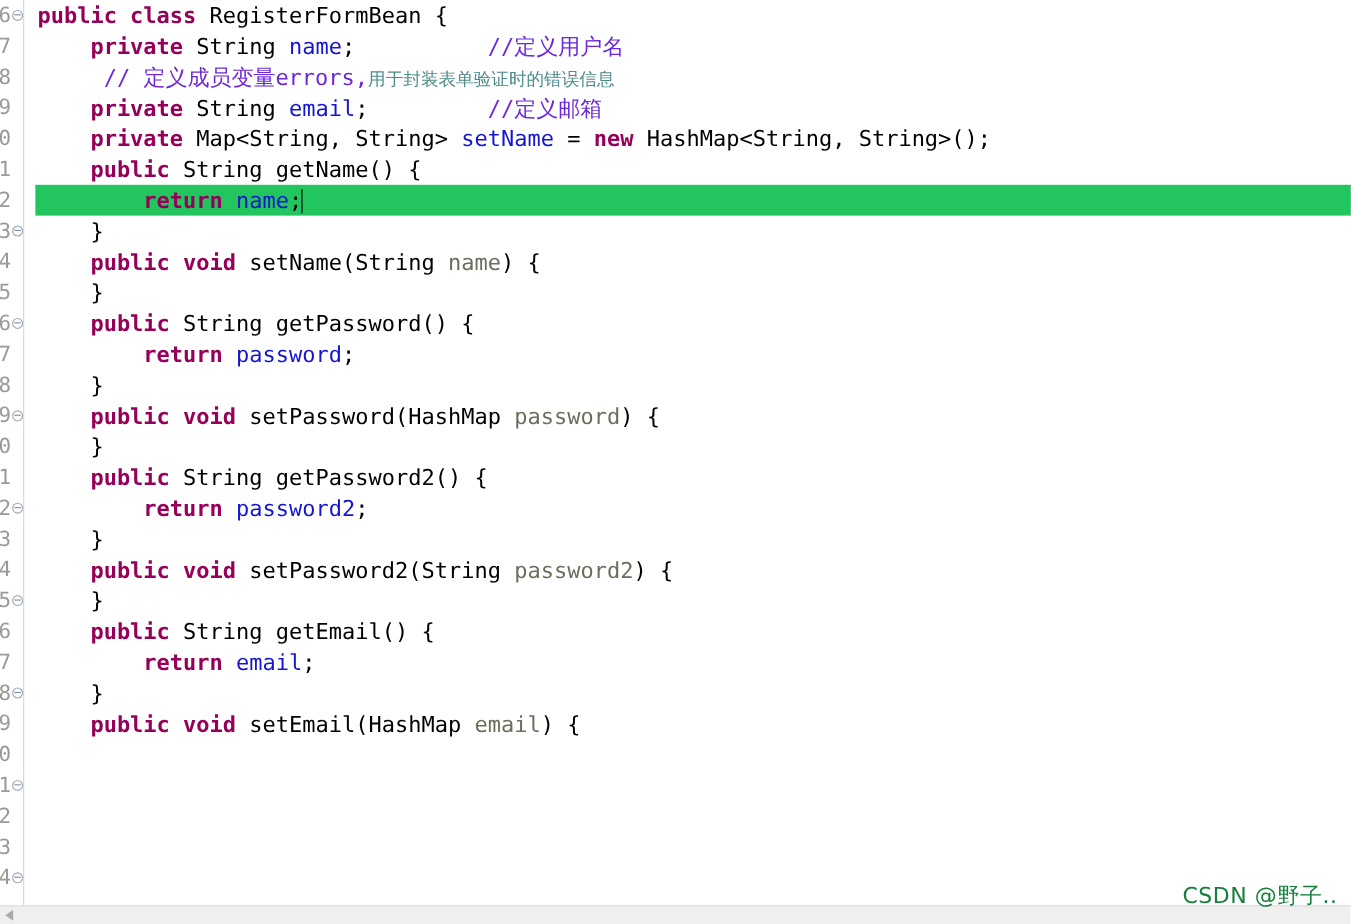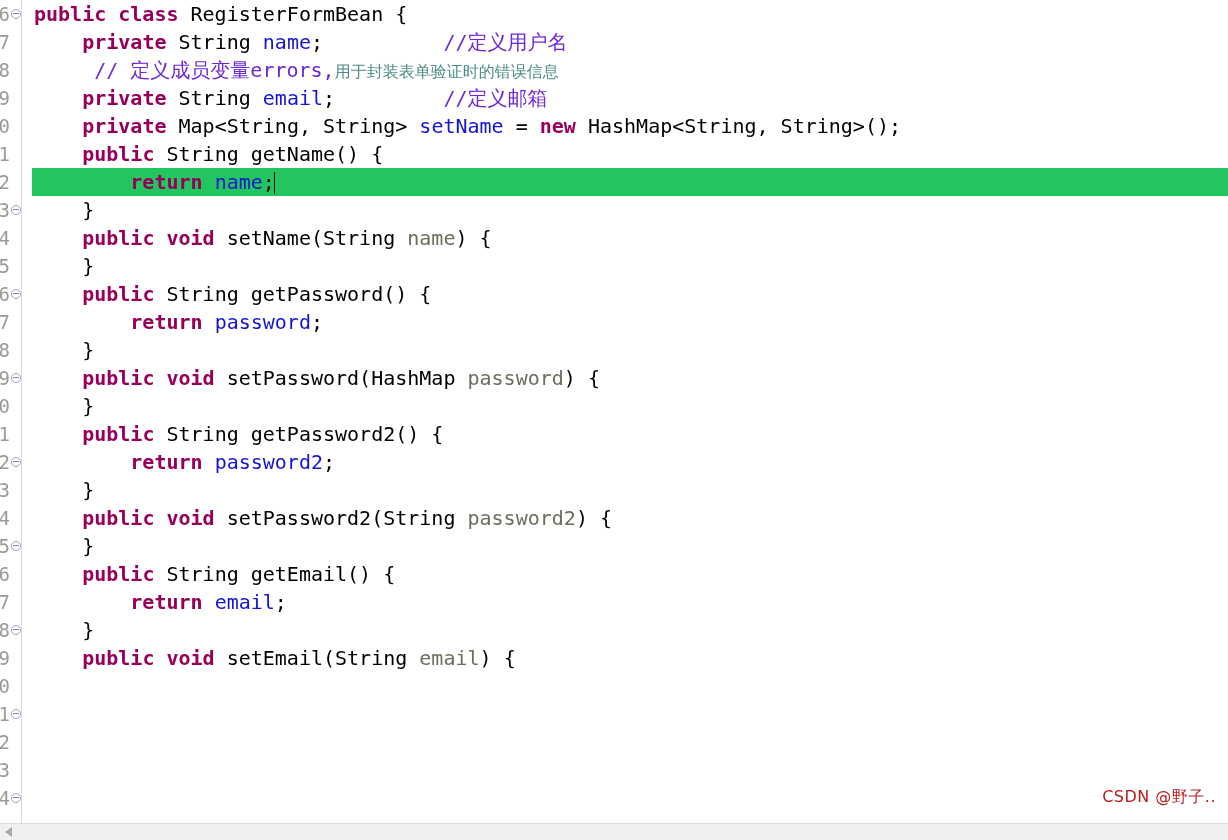--- a/index.html
+++ b/index.html
@@ -127,24 +127,24 @@
     position: absolute;
     left: 16px; top: 2px;
     width: 690px; height: 12px;
     background: #efefef;
   }
 
   
   #watermark {
     position: absolute;
     right: 12px;
-    bottom: 32px;
+    bottom: 12px;
     font-family: "DejaVu Sans", "Liberation Sans", sans-serif;
-    font-size: 16px;
-    color: #b91c1c;
+    font-size: 20px;
+    color: #15803d;
     letter-spacing: 0.5px;
     z-index: 6;
     white-space: nowrap;
   }
 
   
   #code .code-row:last-child { }
 </style>
 </head>
 <body>
@@ -267,21 +267,21 @@
       <div class="code-row"><span class="t-txt">    </span><span class="t-kw">public void</span><span class="t-txt"> setPassword(HashMap </span><span class="t-par">password</span><span class="t-txt">) {</span></div>
       <div class="code-row"><span class="t-txt">    }</span></div>
       <div class="code-row"><span class="t-txt">    </span><span class="t-kw">public</span><span class="t-txt"> String getPassword2() {</span></div>
       <div class="code-row"><span class="t-txt">        </span><span class="t-kw">return</span><span class="t-txt"> </span><span class="t-fld">password2</span><span class="t-txt">;</span></div>
       <div class="code-row"><span class="t-txt">    }</span></div>
       <div class="code-row"><span class="t-txt">    </span><span class="t-kw">public void</span><span class="t-txt"> setPassword2(String </span><span class="t-par">password2</span><span class="t-txt">) {</span></div>
       <div class="code-row"><span class="t-txt">    }</span></div>
       <div class="code-row"><span class="t-txt">    </span><span class="t-kw">public</span><span class="t-txt"> String getEmail() {</span></div>
       <div class="code-row"><span class="t-txt">        </span><span class="t-kw">return</span><span class="t-txt"> </span><span class="t-fld">email</span><span class="t-txt">;</span></div>
       <div class="code-row"><span class="t-txt">    }</span></div>
-      <div class="code-row"><span class="t-txt">    </span><span class="t-kw">public void</span><span class="t-txt"> setEmail(String </span><span class="t-par">email</span><span class="t-txt">) {</span></div>
+      <div class="code-row"><span class="t-txt">    </span><span class="t-kw">public void</span><span class="t-txt"> setEmail(HashMap </span><span class="t-par">email</span><span class="t-txt">) {</span></div>
     </div>
 
   <div id="hscroll">
     <div id="hscroll-left-arrow"></div>
     <div id="hscroll-thumb"></div>
   </div>
 
   <div id="watermark">CSDN @野子..</div>
 
 </div>

